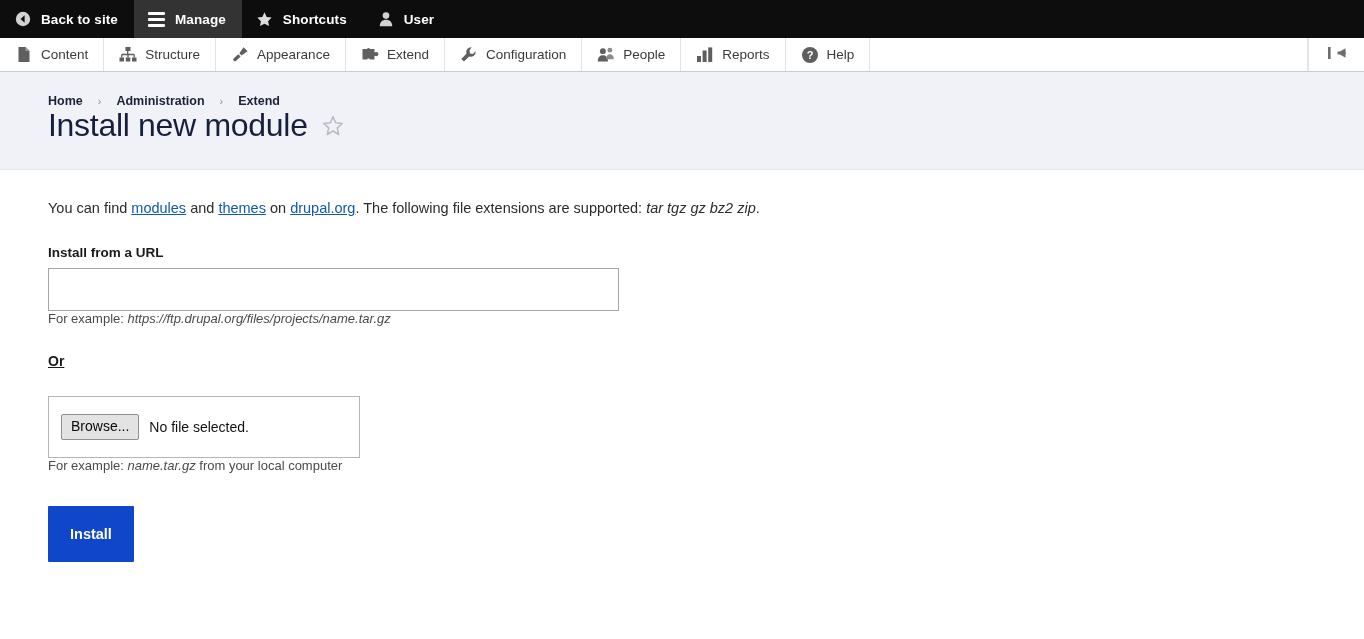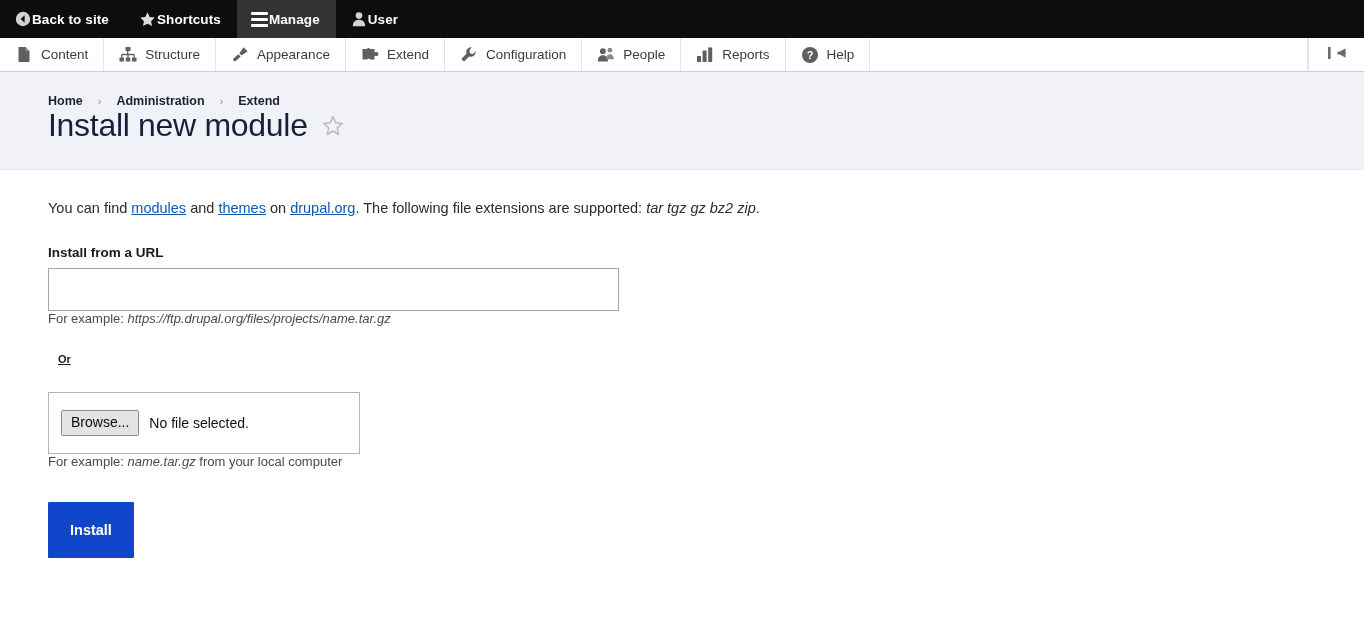--- a/index.html
+++ b/index.html
@@ -15,20 +15,21 @@
   .toolbar-top {
     height: 38px;
     background: #0d0d0d;
     display: flex;
     align-items: stretch;
     color: #fff;
   }
   .tb-item {
     display: flex;
     align-items: center;
+    gap: 9px;
     padding: 0 16px 0 14px;
     font-size: 13.5px;
     font-weight: bold;
     color: #ffffff;
     letter-spacing: .1px;
     cursor: pointer;
     white-space: nowrap;
   }
   .tb-item.active { background: #333333; }
   .tb-icon { display: inline-flex; align-items: center; justify-content: center; width: 18px; height: 18px; }
@@ -126,24 +127,24 @@
     font-family: "Liberation Sans", sans-serif;
     outline: none;
   }
   .help-text {
     font-size: 13px;
     color: #4a4a4a;
   }
   .help-text em { font-style: italic; }
 
   .or-label {
-    font-size: 11px;
+    font-size: 14px;
     font-weight: bold;
     color: #1a1a1a;
-    margin: 27px 0 27px 10px;
+    margin: 27px 0 27px 0;
     text-decoration: underline;
   }
 
   .file-wrap {
     width: 312px;
     height: 62px;
     border: 1px solid #b5b5b5;
     background: #fff;
     display: flex;
     align-items: center;
@@ -185,36 +186,36 @@
   <div class="tb-item">
     <span class="tb-icon">
       <svg width="16" height="16" viewBox="0 0 16 16">
         <circle cx="8" cy="8" r="7.2" fill="#d2d2d2"></circle>
         <path d="M9.6 4.3 L5.6 8 L9.6 11.7 Z" fill="#0d0d0d"></path>
       </svg>
     </span>
     <span>Back to site</span>
   </div>
 
-  <div class="tb-item">
-    <span class="tb-icon">
-      <svg width="17" height="17" viewBox="0 0 18 18">
-        <path d="M9 1.4 11.3 6.3 16.6 7 12.8 10.8 13.8 16 9 13.5 4.2 16 5.2 10.8 1.4 7 6.7 6.3 Z" fill="#dcdcdc"></path>
-      </svg>
-    </span>
-    <span>Shortcuts</span>
-  </div>
-
   <div class="tb-item active">
     <span class="tb-icon ico-hamburger">
       <i></i>
         <i></i>
         <i></i>
     </span>
     <span>Manage</span>
+  </div>
+
+  <div class="tb-item">
+    <span class="tb-icon">
+      <svg width="17" height="17" viewBox="0 0 18 18">
+        <path d="M9 1.4 11.3 6.3 16.6 7 12.8 10.8 13.8 16 9 13.5 4.2 16 5.2 10.8 1.4 7 6.7 6.3 Z" fill="#dcdcdc"></path>
+      </svg>
+    </span>
+    <span>Shortcuts</span>
   </div>
 
   <div class="tb-item">
     <span class="tb-icon">
       <svg width="16" height="16" viewBox="0 0 16 16">
         <circle cx="8" cy="4.6" r="3.3" fill="#d2d2d2"></circle>
         <path d="M1.8 15.2 C1.8 10.8 4.6 8.8 8 8.8 C11.4 8.8 14.2 10.8 14.2 15.2 Z" fill="#d2d2d2"></path>
       </svg>
     </span>
     <span>User</span>

